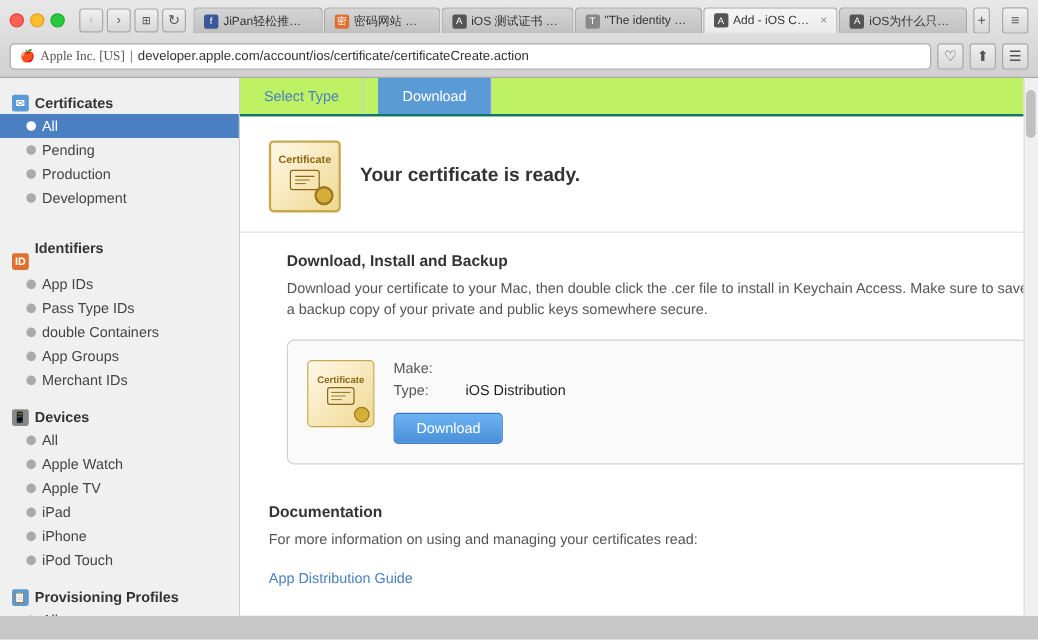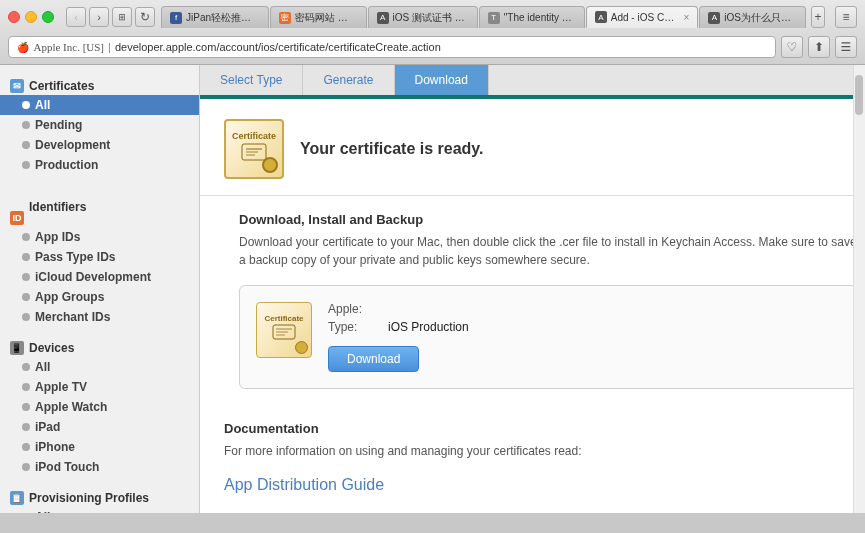--- a/index.html
+++ b/index.html
@@ -205,21 +205,20 @@
       color: white;
     }
     .sidebar-item {
       display: flex;
       align-items: center;
       gap: 5px;
       padding: 3px 10px 3px 22px;
       font-size: 12px;
       color: #444;
       cursor: pointer;
-      font-weight: bold;
     }
     .sidebar-item.active {
       background: #4a7fc1;
       color: white;
     }
     .sidebar-item.active .sidebar-dot { background: white; }
     .sidebar-dot {
       width: 8px;
       height: 8px;
       border-radius: 50%;
@@ -234,22 +233,23 @@
     .content-area {
       flex: 1;
       background: white;
       overflow-y: auto;
       position: relative;
     }
 
     
     .step-tabs {
       display: flex;
-      border-bottom: 4px solid #0f766e;
-      background: #e5e5e5;
+      border-bottom: 2px solid #0f766e;
+      background: #bef264;
+      gap: 12px;
     }
     .step-tab {
       padding: 8px 20px;
       font-size: 12px;
       color: #666;
       cursor: pointer;
       border-right: 1px solid #ccc;
     }
     .step-tab.active {
       background: #5b9bd5;
@@ -388,21 +388,21 @@
       cursor: pointer;
     }
 
     
     .doc-section {
       padding: 0 24px 16px 24px;
     }
     .doc-link {
       color: #4a7fc1;
       text-decoration: none;
-      font-size: 16px;
+      font-size: 12px;
     }
 
     
     .sidebar::-webkit-scrollbar { width: 6px; }
     .sidebar::-webkit-scrollbar-track { background: #f0f0f0; }
     .sidebar::-webkit-scrollbar-thumb { background: #ccc; border-radius: 3px; }
 
     .content-area::-webkit-scrollbar { width: 8px; }
     .content-area::-webkit-scrollbar-track { background: #f0f0f0; }
     .content-area::-webkit-scrollbar-thumb { background: #ccc; border-radius: 4px; }
@@ -499,44 +499,44 @@
     <div class="sidebar-item active">
       <div class="sidebar-dot"></div>
       <span>All</span>
     </div>
     <div class="sidebar-item">
       <div class="sidebar-dot"></div>
       <span>Pending</span>
     </div>
     <div class="sidebar-item">
       <div class="sidebar-dot"></div>
+      <span>Production</span>
+    </div>
+    <div class="sidebar-item">
+      <div class="sidebar-dot"></div>
       <span>Development</span>
-    </div>
-    <div class="sidebar-item">
-      <div class="sidebar-dot"></div>
-      <span>Production</span>
     </div>
 
     <div class="sidebar-divider"></div>
 
     <div class="sidebar-section-header">
       <div class="sidebar-section-icon" style="background:#e07030;margin-top:22px;">ID</div>
       <span>Identifiers</span>
     </div>
     <div class="sidebar-item">
       <div class="sidebar-dot"></div>
       <span>App IDs</span>
     </div>
     <div class="sidebar-item">
       <div class="sidebar-dot"></div>
       <span>Pass Type IDs</span>
     </div>
     <div class="sidebar-item">
       <div class="sidebar-dot"></div>
-      <span>iCloud Development</span>
+      <span>double Containers</span>
     </div>
     <div class="sidebar-item">
       <div class="sidebar-dot"></div>
       <span>App Groups</span>
     </div>
     <div class="sidebar-item">
       <div class="sidebar-dot"></div>
       <span>Merchant IDs</span>
     </div>
 
@@ -545,25 +545,25 @@
     <div class="sidebar-section-header">
       <div class="sidebar-section-icon" style="background:#888;">📱</div>
       <span>Devices</span>
     </div>
     <div class="sidebar-item">
       <div class="sidebar-dot"></div>
       <span>All</span>
     </div>
     <div class="sidebar-item">
       <div class="sidebar-dot"></div>
+      <span>Apple Watch</span>
+    </div>
+    <div class="sidebar-item">
+      <div class="sidebar-dot"></div>
       <span>Apple TV</span>
-    </div>
-    <div class="sidebar-item">
-      <div class="sidebar-dot"></div>
-      <span>Apple Watch</span>
     </div>
     <div class="sidebar-item">
       <div class="sidebar-dot"></div>
       <span>iPad</span>
     </div>
     <div class="sidebar-item">
       <div class="sidebar-dot"></div>
       <span>iPhone</span>
     </div>
     <div class="sidebar-item">
@@ -582,23 +582,20 @@
       <span>All</span>
     </div>
 
   </div>
 
   <div class="content-area" style="position:relative;">
 
     <div class="step-tabs">
       <div class="step-tab completed">
         <span>Select Type</span>
-      </div>
-      <div class="step-tab completed">
-        <span>Generate</span>
       </div>
       <div class="step-tab active">
         <span>Download</span>
       </div>
     </div>
 
     <div class="cert-ready-banner">
       <div class="cert-icon-large">
         <div class="cert-icon-inner">
           <div style="font-size:9px;font-weight:600;">Certificate</div>
@@ -627,25 +624,25 @@
               <line x1="4" y1="5" x2="20" y2="5" stroke="#8b6914" stroke-width="0.8"></line>
               <line x1="4" y1="8" x2="16" y2="8" stroke="#8b6914" stroke-width="0.7"></line>
               <line x1="4" y1="11" x2="13" y2="11" stroke="#8b6914" stroke-width="0.7"></line>
             </svg>
           </div>
           <div class="cert-badge-small"></div>
         </div>
 
         <div class="cert-details">
           <div class="cert-detail-row">
-            <span class="cert-detail-label">Apple:</span>
+            <span class="cert-detail-label">Make:</span>
           </div>
           <div class="cert-detail-row">
             <span class="cert-detail-label">Type:</span>
-            <span class="cert-detail-value">iOS Production</span>
+            <span class="cert-detail-value">iOS Distribution</span>
           </div>
           <button class="download-btn">Download</button>
         </div>
       </div>
     </div>
 
     <div class="doc-section">
       <div class="section-title">Documentation</div>
       <div class="section-text">For more information on using and managing your certificates read:</div>
       <a class="doc-link" href="#">App Distribution Guide</a>

